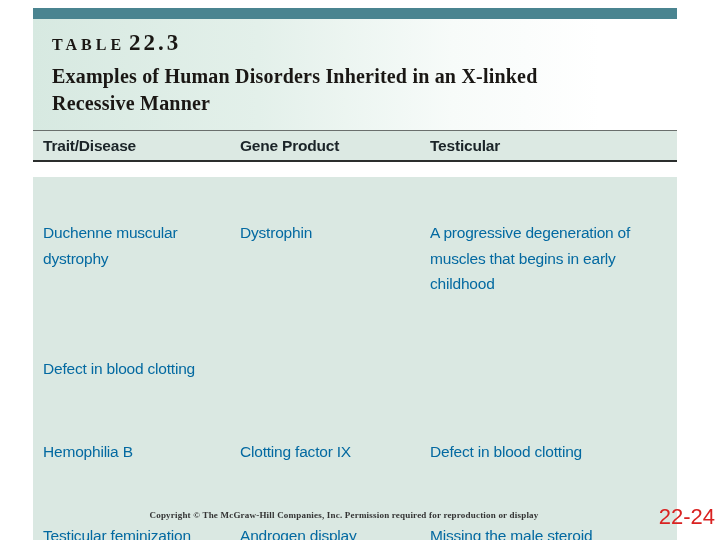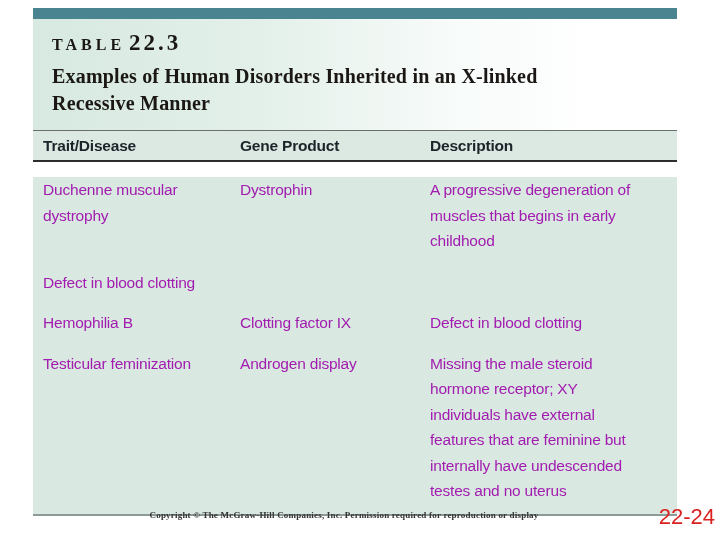--- a/index.html
+++ b/index.html
@@ -78,21 +78,22 @@
     border-bottom: 2px solid #8d9a96;
     padding-bottom: 10px;
   }
   .body-row { margin-top: 15px; }
   .body-row.first { margin-top: 15px; }
   .body-row.gap16 { margin-top: 16px; }
   .cell {
     font-size: 15.5px;
     line-height: 25.5px;
     letter-spacing: -0.2px;
-    color: #a21caf;
+    color: #0369a1;
+    margin-top: 43px;
   }
   .cell-trait { max-width: 155px; }
   .cell-description { padding-right: 26px; }
   .footer-copyright {
     position: absolute;
     left: 0;
     top: 510px;
     width: 688px;
     text-align: center;
     font-family: "Liberation Serif", serif;
@@ -123,21 +124,21 @@
     <div class="title-area">
       <div class="table-label">
         <span class="label-word">TABLE</span><span class="label-number">22.3</span>
       </div>
       <div class="table-title">Examples of Human Disorders Inherited in an X-linked Recessive Manner</div>
     </div>
 
     <div class="grid-row header-row">
       <div class="header-cell">Trait/Disease</div>
       <div class="header-cell">Gene Product</div>
-      <div class="header-cell">Description</div>
+      <div class="header-cell">Testicular</div>
     </div>
 
     <div class="table-body">
 
       <div class="grid-row body-row first">
         <div class="cell cell-trait">Duchenne muscular dystrophy</div>
         <div class="cell cell-gene">Dystrophin</div>
         <div class="cell cell-description">A progressive degeneration of muscles that begins in early childhood</div>
       </div>
 

